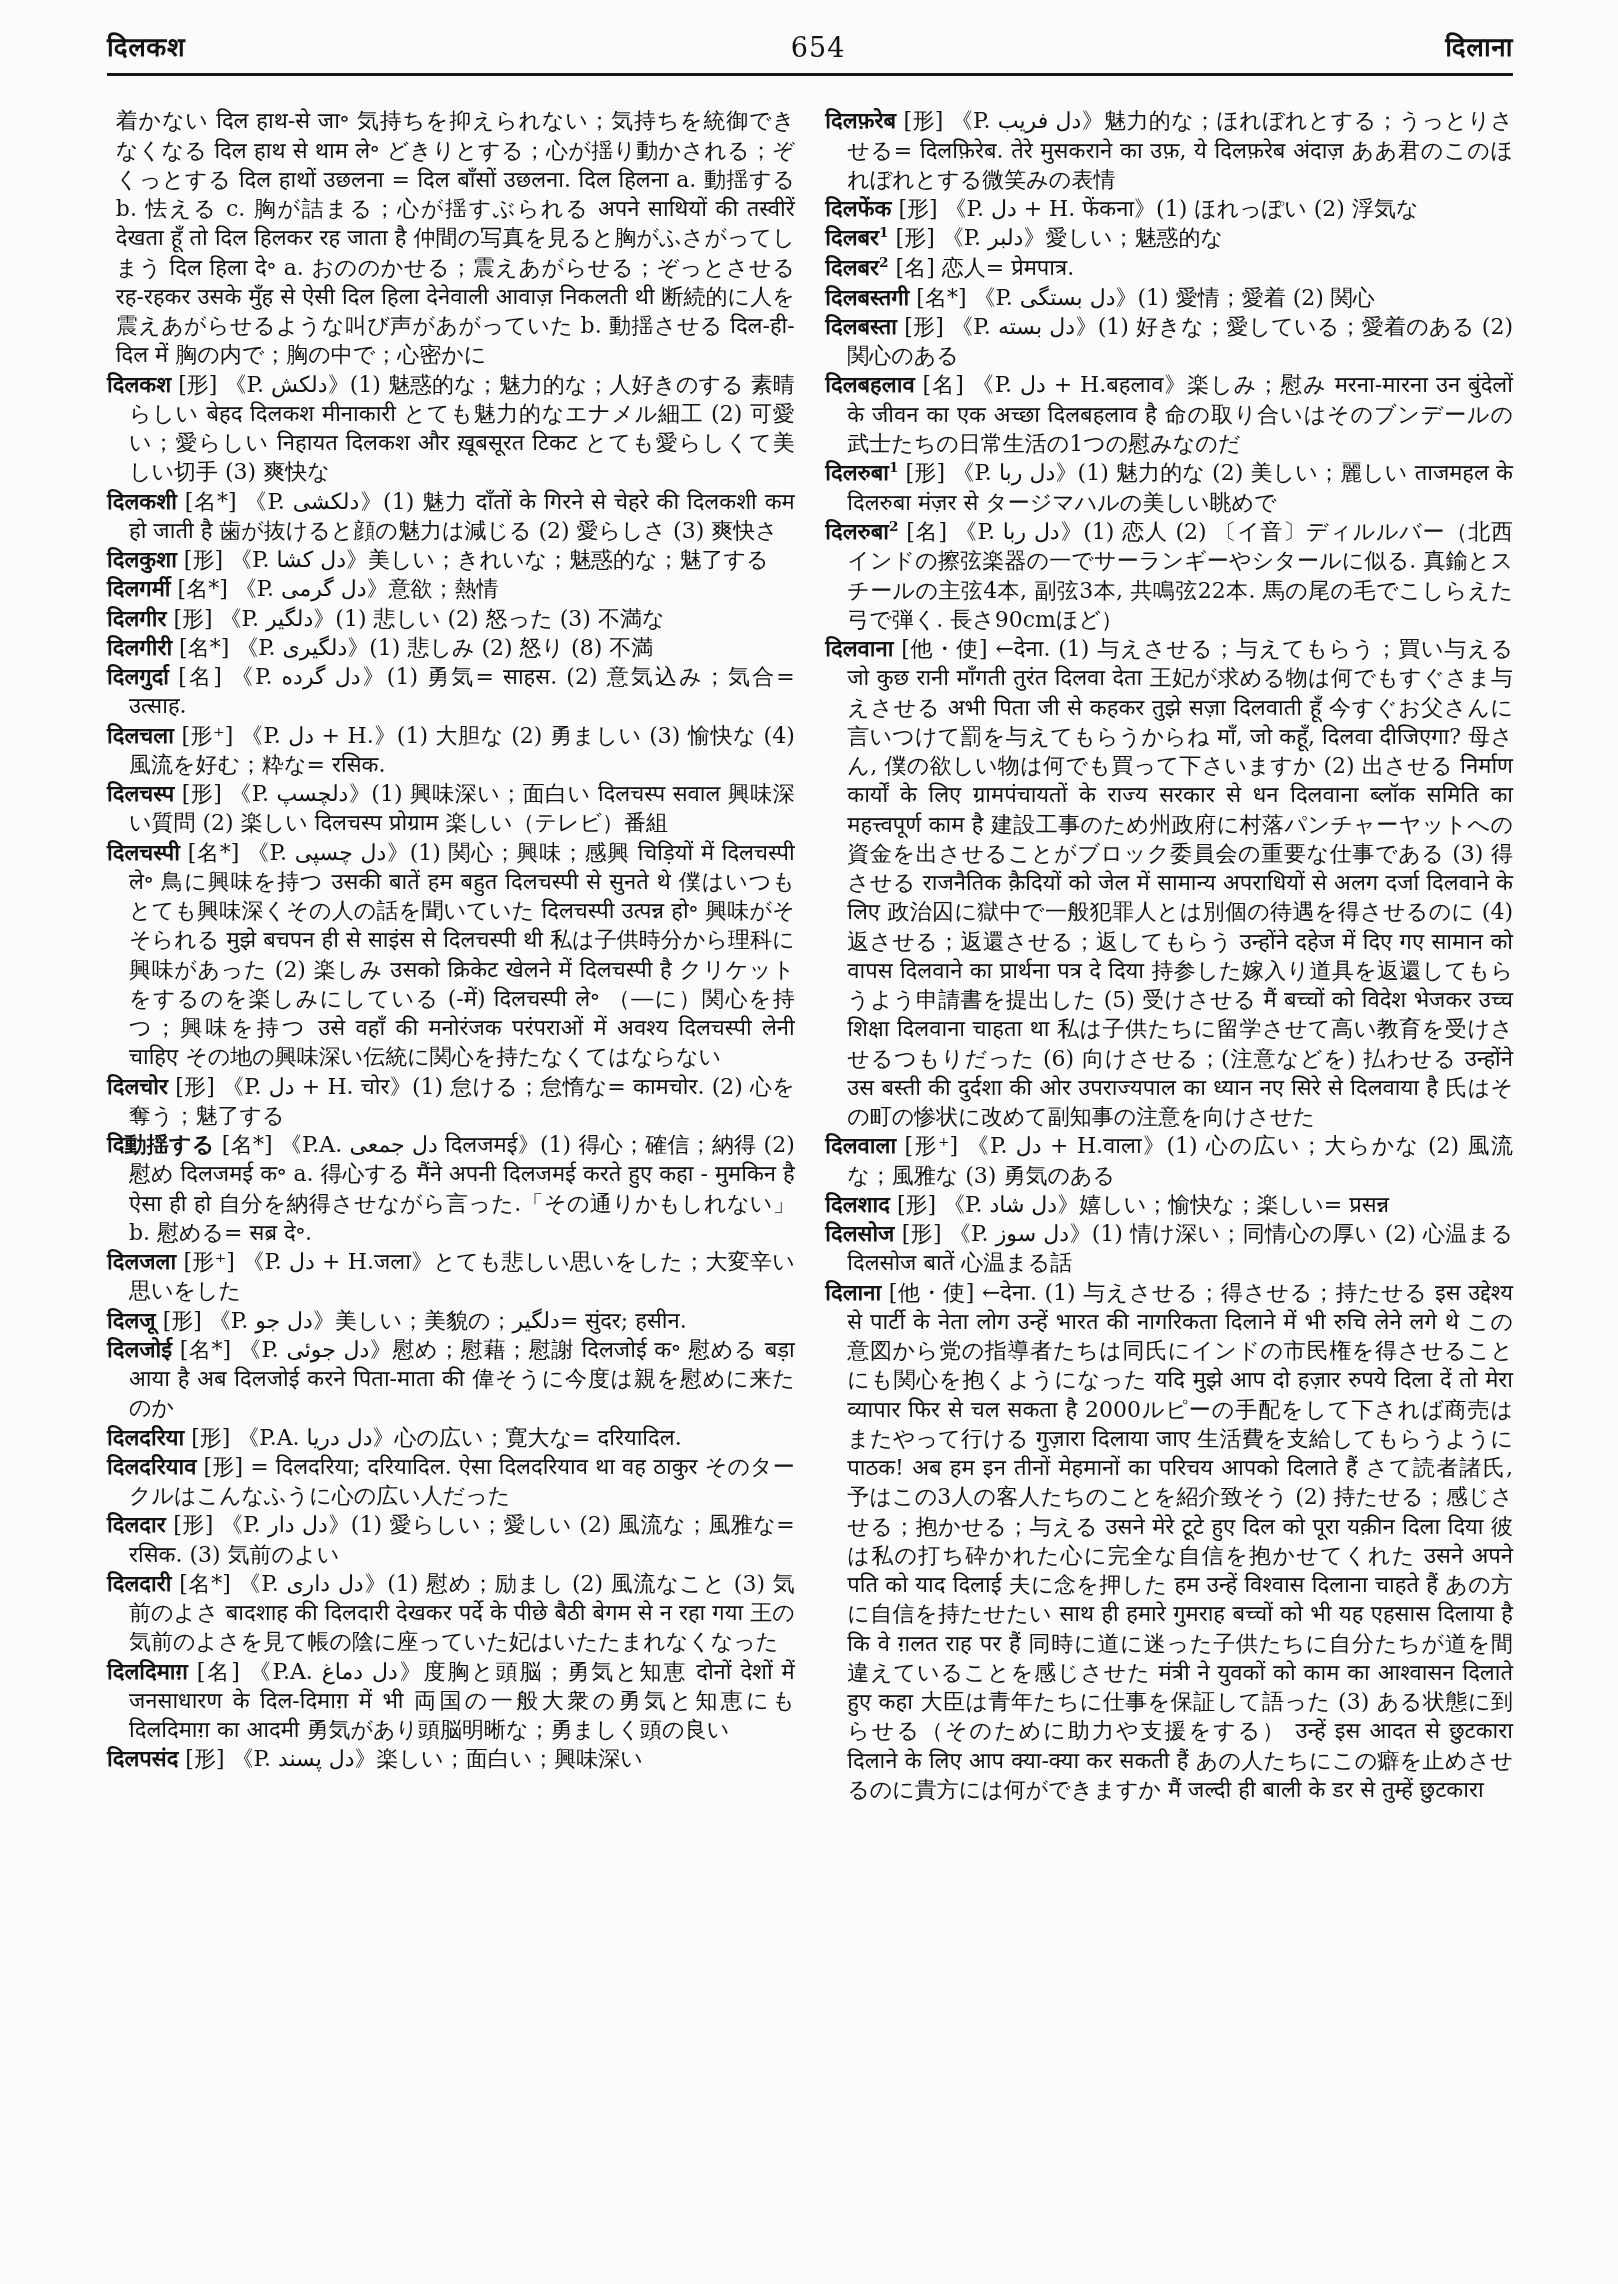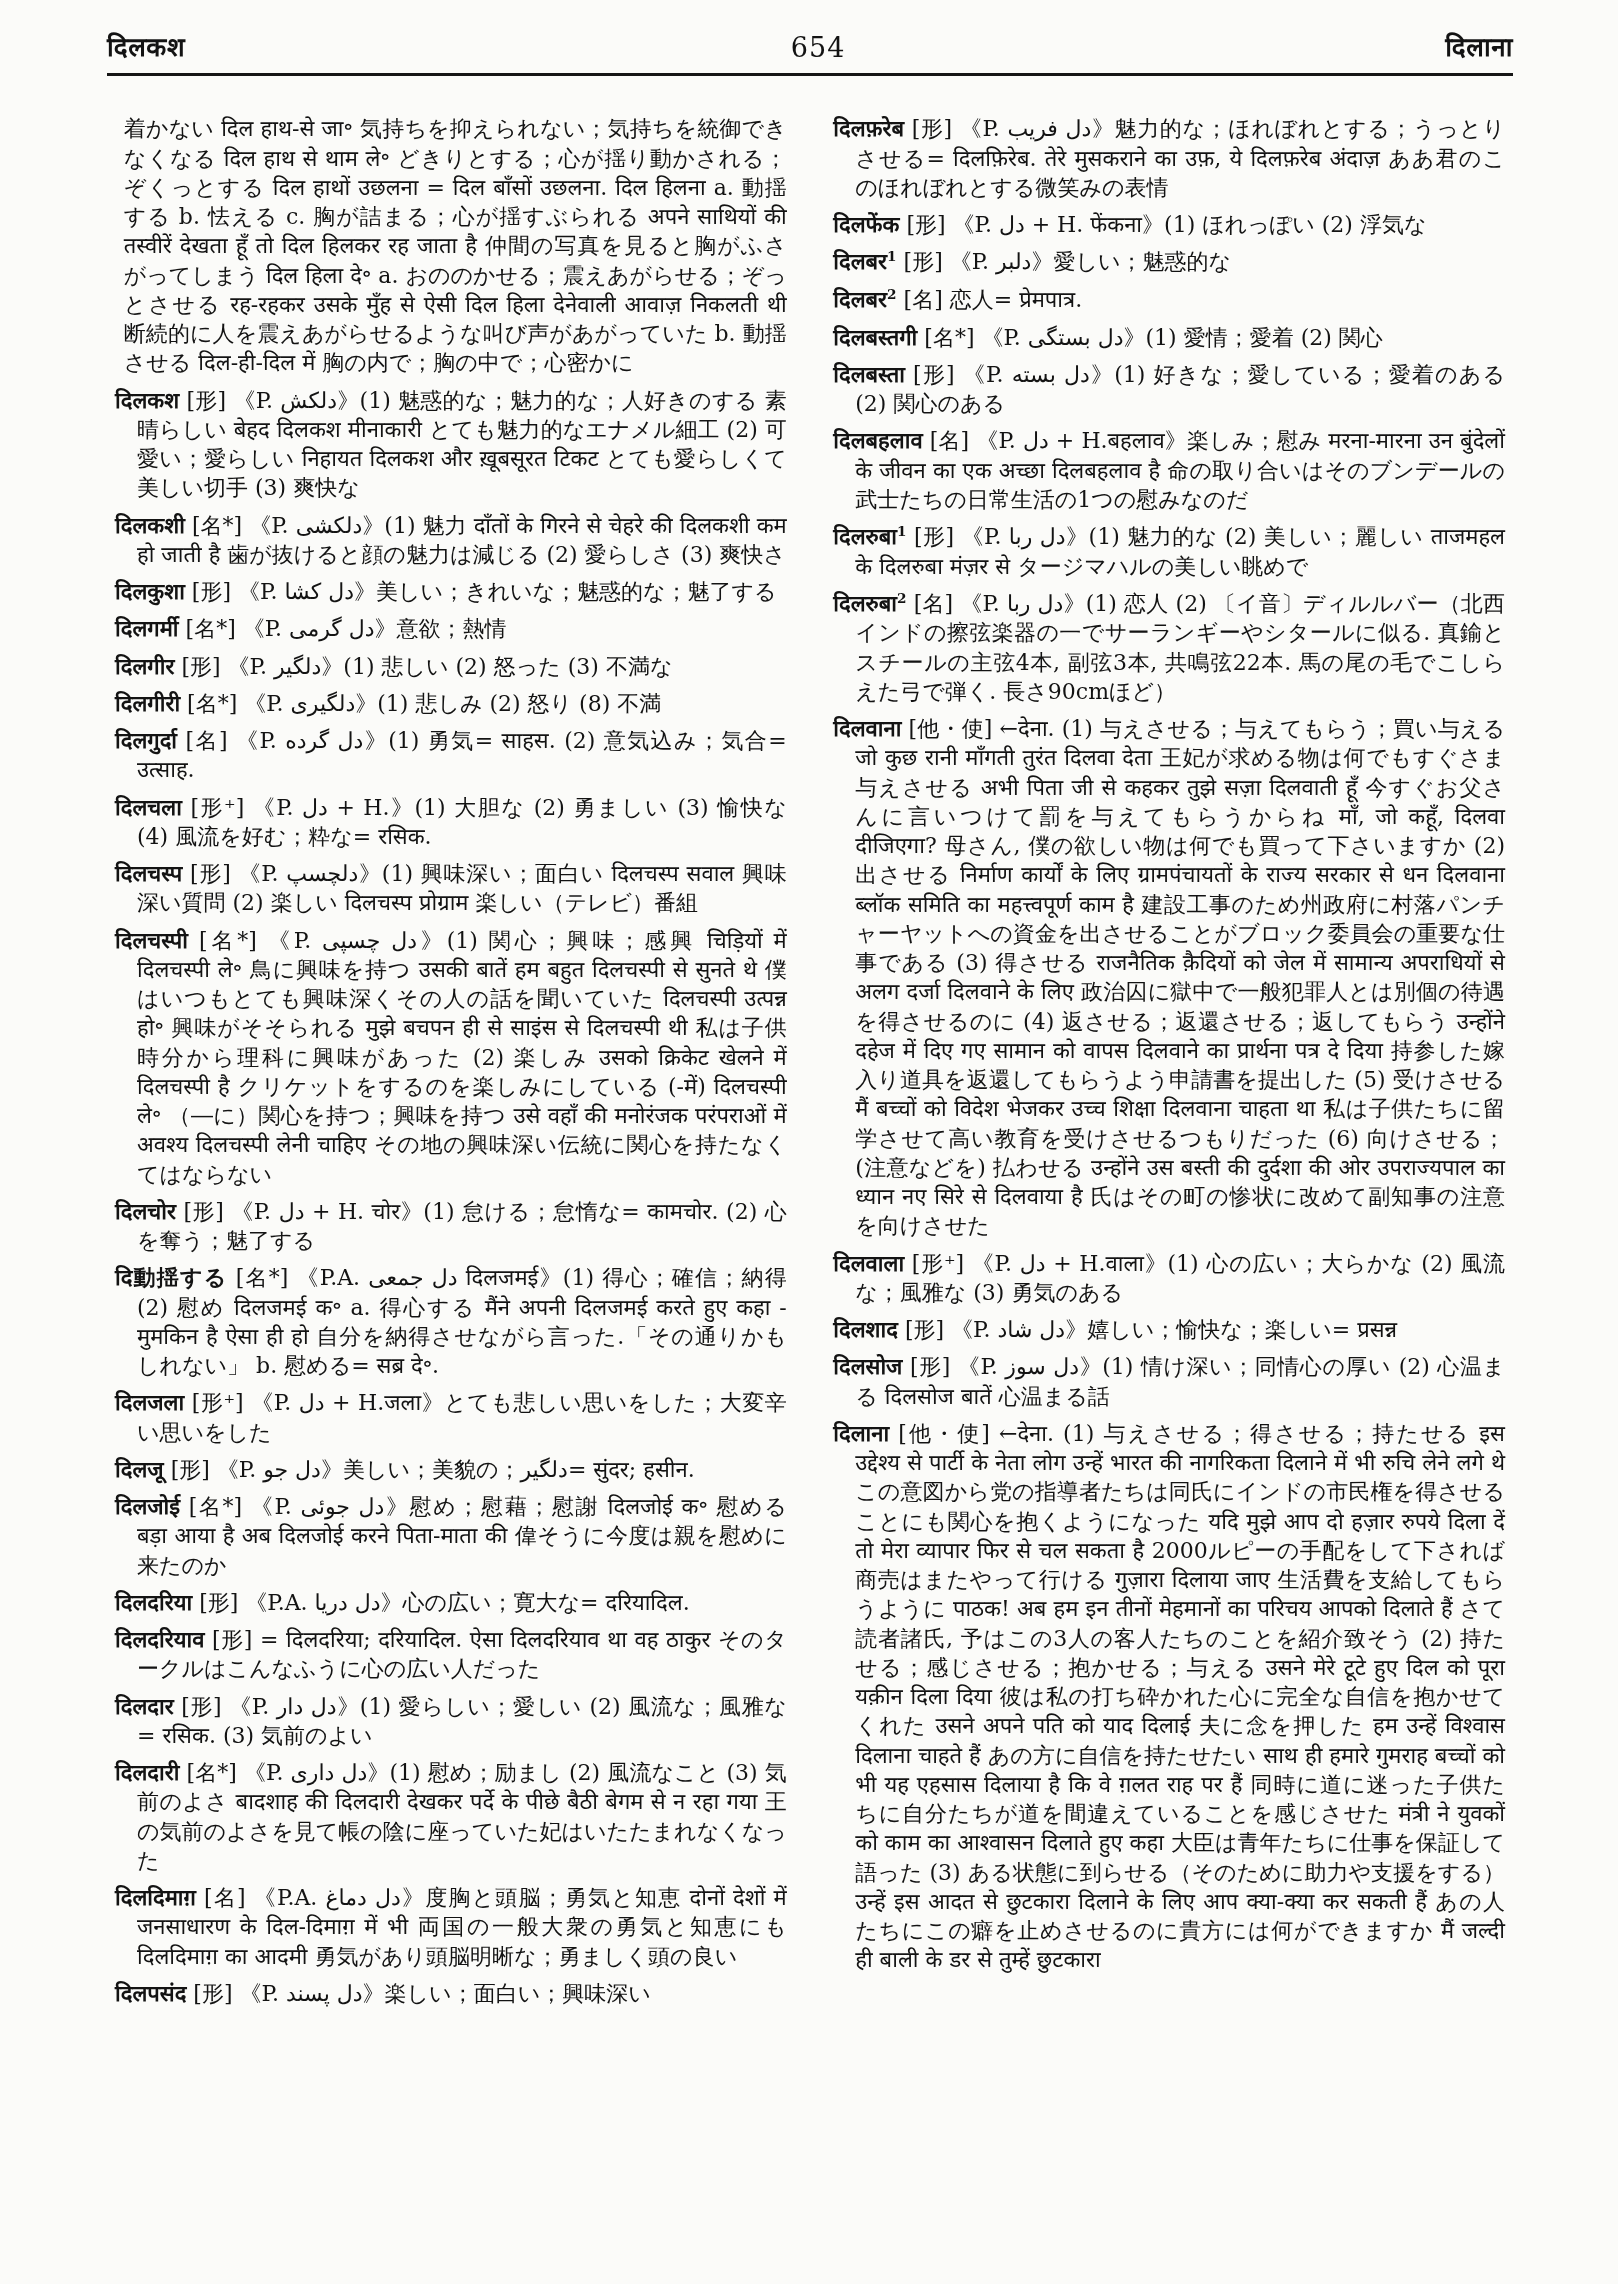--- a/index.html
+++ b/index.html
@@ -40,21 +40,21 @@
     border-top: 3.4px solid #161616;
     margin: 11.3px 0 0 0;
   }
   .columns {
     display: flex;
     gap: 30.5px;
     margin-top: 30.5px;
   }
   .col { flex: 1 1 0; min-width: 0; }
   p.entry {
-    margin: 8px;
+    margin: 0;
     font-size: 22px;
     line-height: 1.33;
     text-align: justify;
     padding-left: 1em;
     text-indent: -1em;
     word-break: break-word;
   }
   p.entry.cont {
     padding-left: 0.4em;
     text-indent: 0;

